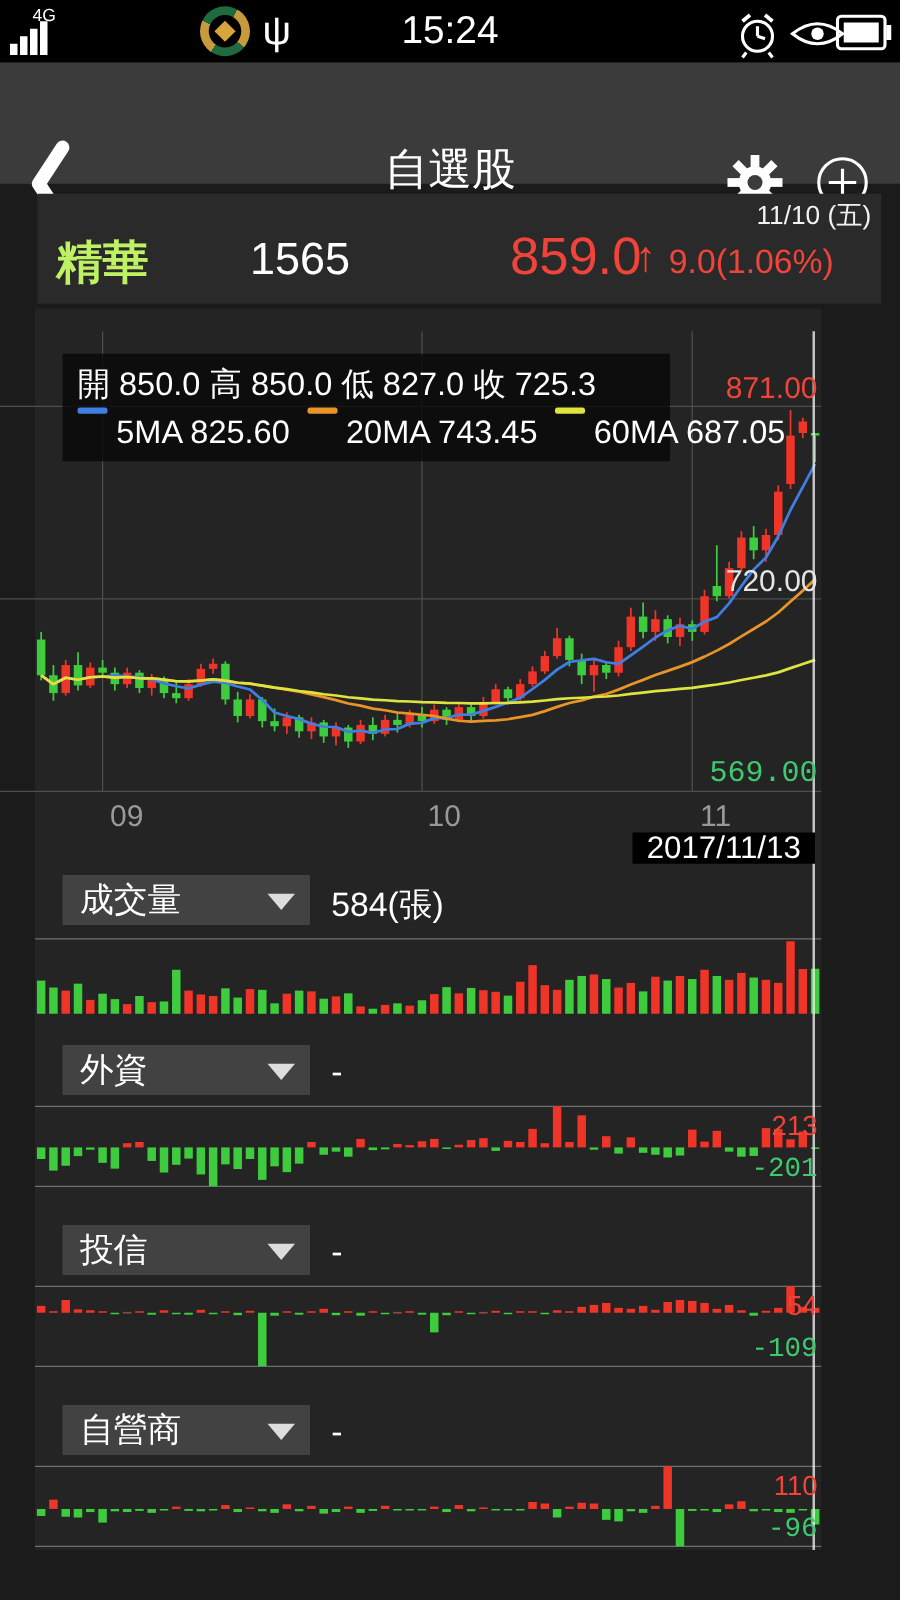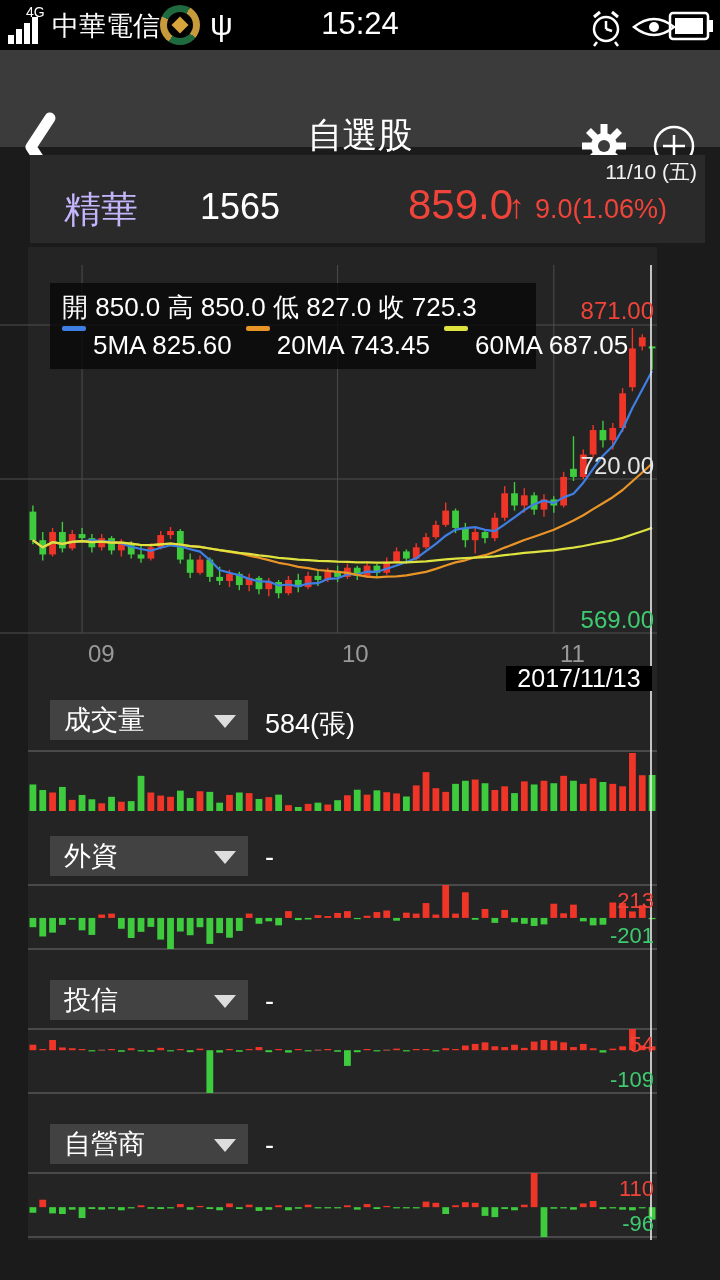--- a/index.html
+++ b/index.html
@@ -20,21 +20,21 @@
   .sb-ic{position:absolute;top:5px;}
   
   .app-header{position:absolute;left:0;top:50px;width:720px;height:97px;background:#3b3b3b;}
   .back-btn{position:absolute;left:18px;top:60px;width:44px;height:74px;cursor:pointer;}
   .app-title{position:absolute;left:0;right:0;top:62px;text-align:center;font-size:35px;color:#fff;}
   .gear-btn{position:absolute;left:580px;top:72px;width:48px;height:48px;cursor:pointer;}
   .plus-btn{position:absolute;left:650px;top:72px;width:50px;height:48px;cursor:pointer;}
   
   .quote-panel{position:absolute;left:30px;top:155px;width:675px;height:88px;background:#2a2a2a;}
   .quote-date{position:absolute;right:8px;top:3px;font-size:21px;color:#f2f2f2;}
-  .stock-name{position:absolute;left:34px;top:30px;font-size:37px;font-weight:normal;color:#c4b5fd;}
+  .stock-name{position:absolute;left:15px;top:30px;font-size:37px;font-weight:bold;color:#bef264;}
   .stock-code{position:absolute;left:170px;top:31px;font-size:36px;color:#fff;}
   .stock-price{position:absolute;left:378px;top:26px;font-size:42px;color:#f0443a;}
   .up-arrow{position:absolute;left:478px;top:32px;font-size:34px;font-weight:bold;color:#f0443a;}
   .stock-change{position:absolute;left:505px;top:39px;font-size:27px;color:#f0443a;}
   
   .plot-col{position:absolute;left:28px;top:247px;width:629px;height:993px;background:#242424;}
   svg.panel{position:absolute;left:0;width:720px;}
   .crosshair{position:absolute;left:650px;top:265px;width:2px;height:975px;background:rgba(235,235,235,0.8);}
   .ohlc-box{position:absolute;left:50px;top:283px;width:486px;background:rgba(8,8,8,0.82);padding:5px 12px;box-sizing:border-box;}
   .ohlc-row{font-size:26px;color:#fff;line-height:38px;white-space:nowrap;}
@@ -44,36 +44,35 @@
   .plab{position:absolute;right:66px;font-size:24px;}
   .mlab{position:absolute;top:640px;font-size:24px;color:#999;}
   .tooltip{position:absolute;left:506px;top:666px;width:146px;height:25px;background:#000;color:#fff;
            font-size:25px;display:flex;align-items:center;justify-content:center;}
   .dd{position:absolute;left:50px;width:198px;height:40px;background:#424242;display:flex;align-items:center;
       padding-left:14px;box-sizing:border-box;font-size:27px;color:#fff;cursor:pointer;}
   .caret{position:absolute;right:12px;top:15px;width:0;height:0;border-left:11px solid transparent;
          border-right:11px solid transparent;border-top:13px solid #ddd;}
   .sec-val{position:absolute;left:265px;font-size:27px;color:#fff;}
   .slab{position:absolute;right:66px;font-size:22px;}
-  .red{color:#f0443a;} .grn{color:#3ecb70;} .gry{color:#e5e5e5;}
+  .red{color:#f0443a;} .grn{color:#3ecb70;font-family:Liberation Mono, monospace;} .gry{color:#e5e5e5;}
 </style>
 </head>
 <body>
 
 <div class="screen">
 
   <div class="status-bar">
     <div class="signal">
       <span class="net-label">4G</span>
       <span class="sig-bar" style="left:0;height:9px;"></span>
       <span class="sig-bar" style="left:8px;height:15px;"></span>
       <span class="sig-bar" style="left:16px;height:21px;"></span>
       <span class="sig-bar" style="left:24px;height:27px;"></span>
     </div>
-    <span class="carrier">中華電信</span>
     <div class="logo">
       <div class="logo-in"></div>
         <div class="logo-diamond"></div>
     </div>
     <span class="usb">ψ</span>
     <span class="clock">15:24</span>
     <svg class="sb-ic" style="left:585px;" width="42" height="44">
       <circle cx="21" cy="24" r="12" fill="none" stroke="#fff" stroke-width="2.5"></circle>
       <line x1="21" y1="24" x2="21" y2="16" stroke="#fff" stroke-width="2.5"></line>
       <line x1="21" y1="24" x2="27" y2="26" stroke="#fff" stroke-width="2.5"></line>

